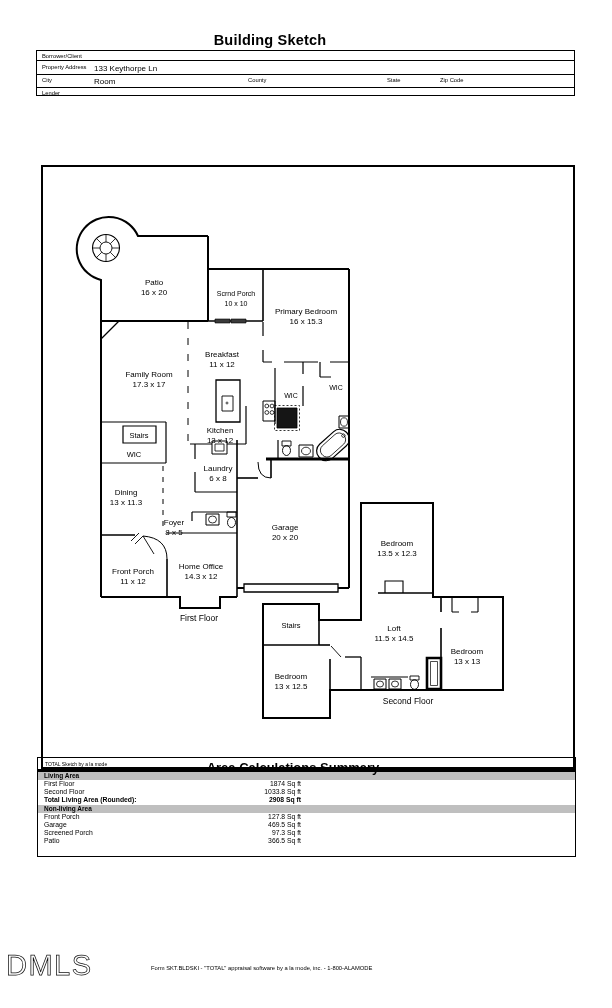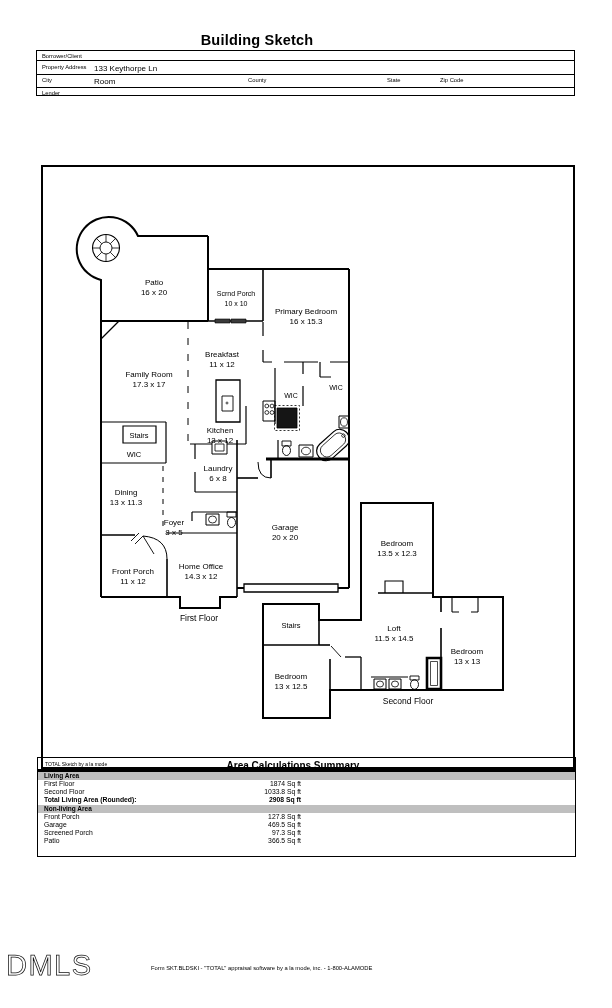--- a/index.html
+++ b/index.html
@@ -1,37 +1,37 @@
 <!DOCTYPE html>
 <html><head>
 <meta charset="utf-8">
 <style>
   html,body{margin:0;padding:0;background:#888;}
   #page{position:relative;width:612px;height:1008px;background:#ffffff;
         font-family:"Liberation Sans",sans-serif;color:#000;overflow:hidden;}
   
-  #doc-title{position:absolute;top:32px;left:3px;width:508px;text-align:center;
+  #doc-title{position:absolute;top:32px;left:16px;width:508px;text-align:center;
              font-size:14.5px;font-weight:bold;letter-spacing:.2px;}
   
   #form-box{position:absolute;left:36px;top:50px;width:537px;height:44px;border:1.5px solid #000;}
   .frow{position:relative;border-bottom:1px solid #000;}
   .frow:last-child{border-bottom:none;}
   .flabel{position:absolute;font-size:5.8px;}
   .fvalue{position:absolute;font-size:8px;}
   #fr1{height:8.5px}#fr2{height:13.5px}#fr3{height:12px}#fr4{height:9px}
   
   #sketch{position:absolute;left:0;top:0;width:612px;height:1008px;}
   #sketch path,#sketch rect,#sketch circle,#sketch ellipse,#sketch line{vector-effect:non-scaling-stroke;}
   #sketch text{font-family:"Liberation Sans",sans-serif;fill:#000;}
   
   #summary-box{position:absolute;left:37px;top:757px;width:537px;height:98px;border:1.5px solid #000;}
   #summary-head{position:relative;height:10.5px;}
   #summary-src{position:absolute;left:7px;top:3px;font-size:5px;}
   #summary-title{position:absolute;left:155px;top:2px;width:200px;text-align:center;
-                 font-size:10px;font-weight:bold;}
+                 font-size:13px;font-weight:bold;}
   #summary-bar{height:3.2px;background:#000;}
   .band{height:8.6px;background:#bfbfbf;font-size:6.5px;font-weight:bold;
         line-height:8.8px;padding-left:6px;}
   .srow{position:relative;height:8.1px;font-size:6.8px;line-height:8.2px;}
   .srow .sl{position:absolute;left:6px;}
   .srow .sv{position:absolute;left:120px;width:143px;text-align:right;}
   .srow.b{font-weight:bold;}
   
   #form-line{position:absolute;left:151px;top:965px;font-size:5.8px;}
   #logo{position:absolute;left:3px;top:945px;}

